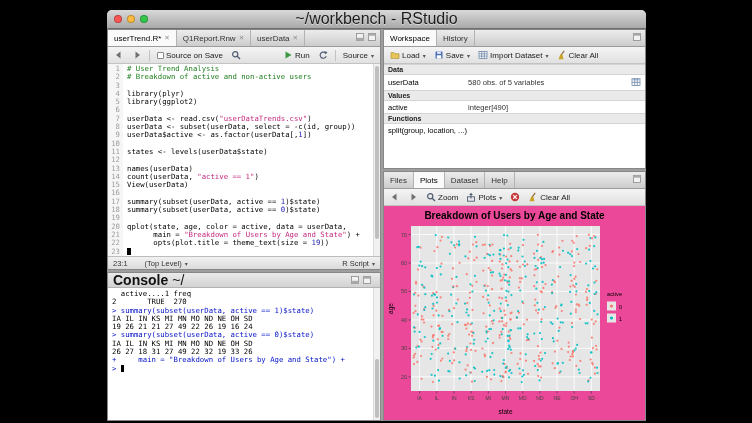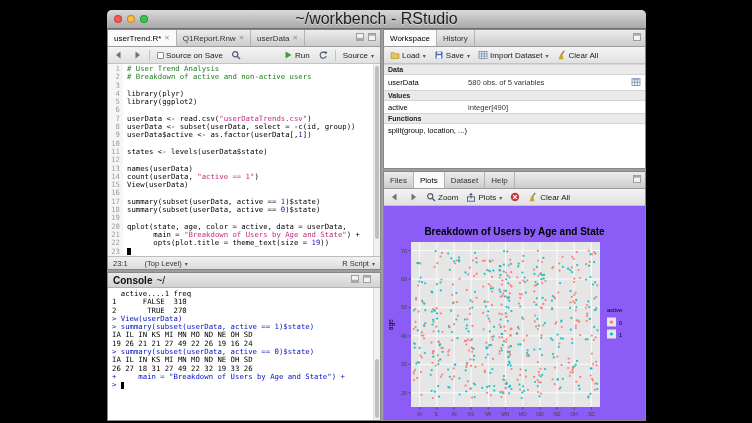--- a/index.html
+++ b/index.html
@@ -33,32 +33,32 @@
   .gutter div{height:8.3px;line-height:8.3px}
   .code{flex:1;padding:1px 0 0 4px;overflow:hidden}
   .ln{height:8.3px;line-height:8.3px;white-space:pre;color:#000}
   .tok-comment{color:#1e7d1e}
   .tok-string{color:#c5297f}
   .tok-number{color:#1a1aa6}
   .caret{display:inline-block;width:3.5px;height:7px;background:#000;vertical-align:middle}
   .vscroll{width:7px;background:#f1f1f1;border-left:1px solid #dcdcdc;position:relative}
   .vscroll .thumb{position:absolute;left:1px;right:1px;background:#bfbfbf;border-radius:3px}
   .statusbar{position:absolute;left:0;right:0;bottom:0;height:13px;background:linear-gradient(#f1f1f1,#dbdbdb);border-top:1px solid #bdbdbd;display:flex;align-items:center;font-size:7.5px;color:#333;padding:0 5px;gap:17px}
-  .chead{height:15px;background:linear-gradient(#eaeaea,#d2d2d2);border-bottom:1px solid #b2b2b2;display:flex;align-items:center;font-size:10px;padding:0 5px;color:#111;gap:4px}
+  .chead{height:15px;background:linear-gradient(#eaeaea,#d2d2d2);border-bottom:1px solid #b2b2b2;display:flex;align-items:center;font-size:14px;padding:0 5px;color:#111;gap:4px}
   .chead .t{font-weight:bold}
   .cbody{position:absolute;top:15px;left:0;right:0;bottom:0;display:flex;background:#fff}
   .clines{flex:1;font-family:"DejaVu Sans Mono",monospace;font-size:7.3px;padding:2px 0 0 4px;overflow:hidden}
   .cline{height:8.3px;line-height:8.3px;white-space:pre;color:#000}
   .cline.input{color:#0010c8}
   .wbody{position:absolute;top:34px;left:0;right:0;bottom:0;background:#fff;font-size:7.6px;overflow:hidden}
   .wsec{background:#eaeaea;border-bottom:1px solid #d4d4d4;border-top:1px solid #d4d4d4;font-weight:bold;color:#222;padding:1px 4px;font-size:7px}
   .wrow{display:flex;align-items:center;padding:1.5px 4px 1.5px 4px}
   .wname{width:80px;color:#000;white-space:nowrap}
   .wval{color:#333;flex:1;white-space:nowrap}
-  .plotarea{position:absolute;top:34px;left:0;right:0;bottom:0;background:#8b5cf6;text-align:center;padding-top:20px}
+  .plotarea{position:absolute;top:34px;left:0;right:0;bottom:0;background:#ec4899;text-align:center;padding-top:4px}
   .plot-title{font-size:10px;font-weight:bold;color:#000;font-family:"Liberation Sans",sans-serif}
   svg text{font-family:"Liberation Sans",sans-serif}
   .ic{display:inline-flex;align-items:center}
 </style>
 </head>
 <body>
 
 <div class="win">
   <div class="titlebar">
     <div class="lights">
@@ -213,23 +213,21 @@
               </svg></span>
             <span><svg width="10" height="10" viewBox="0 0 10 10">
                 <rect x="1.5" y="1.5" width="7" height="7" fill="#f2f2f2" stroke="#8b8b8b" stroke-width="0.8"></rect>
                 <rect x="1.5" y="1.5" width="7" height="2.2" fill="#a9a9a9"></rect>
               </svg></span>
           </span>
       </div>
       <div class="cbody">
         <div class="clines" id="console-lines">
             <div class="cline">  active....1 freq</div>
-            <div class="cline">1      FALSE  310</div>
             <div class="cline">2       TRUE  270</div>
-            <div class="cline input">&gt; View(userData)</div>
             <div class="cline input">&gt; summary(subset(userData, active == 1)$state)</div>
             <div class="cline">IA IL IN KS MI MN MO ND NE OH SD</div>
             <div class="cline">19 26 21 21 27 49 22 26 19 16 24</div>
             <div class="cline input">&gt; summary(subset(userData, active == 0)$state)</div>
             <div class="cline">IA IL IN KS MI MN MO ND NE OH SD</div>
             <div class="cline">26 27 18 31 27 49 22 32 19 33 26</div>
             <div class="cline input">+     main = "Breakdown of Users by Age and State") +</div>
             <div class="cline input">&gt; <span class="caret"></span></div>
           </div>
         <div class="vscroll">

